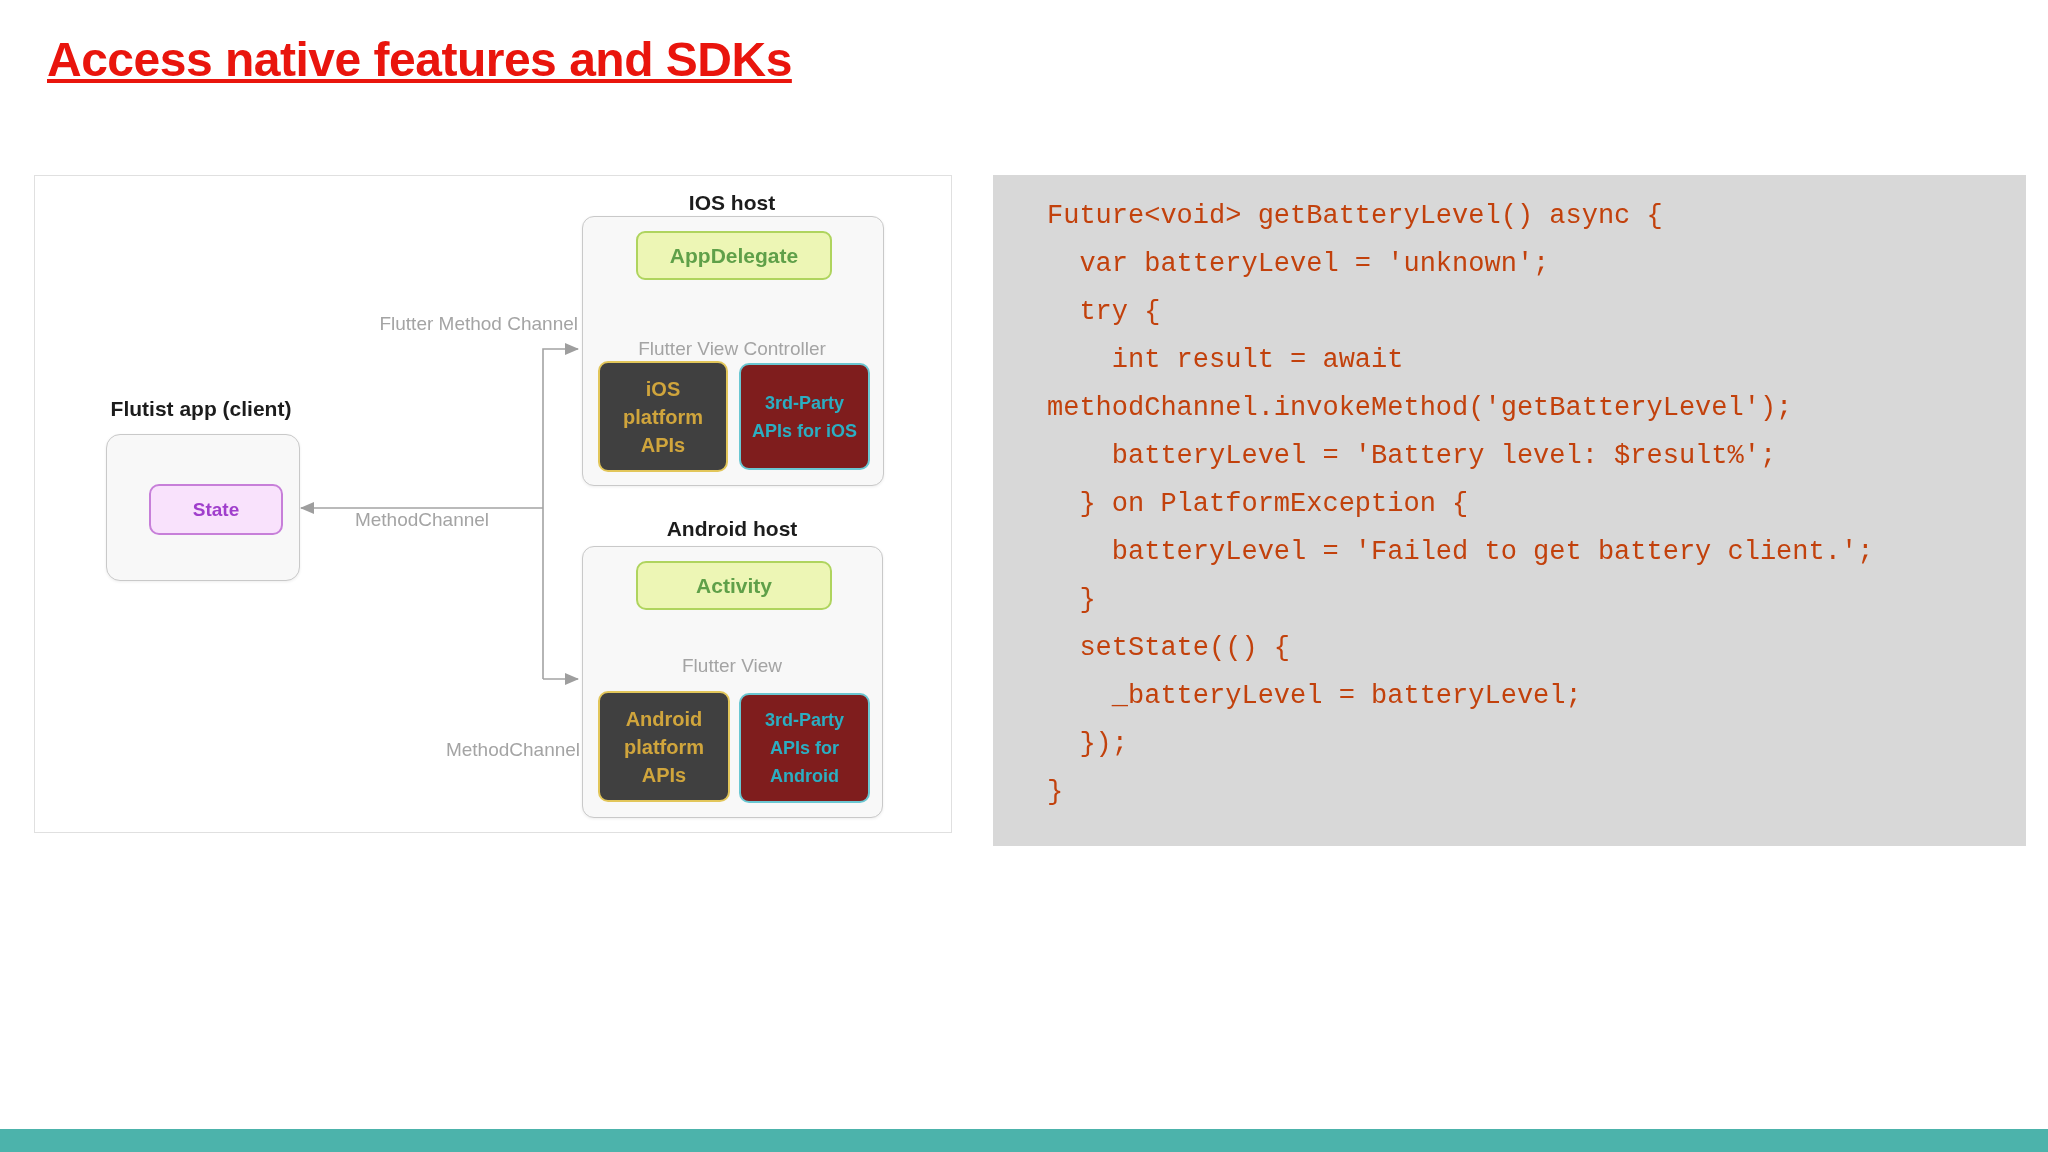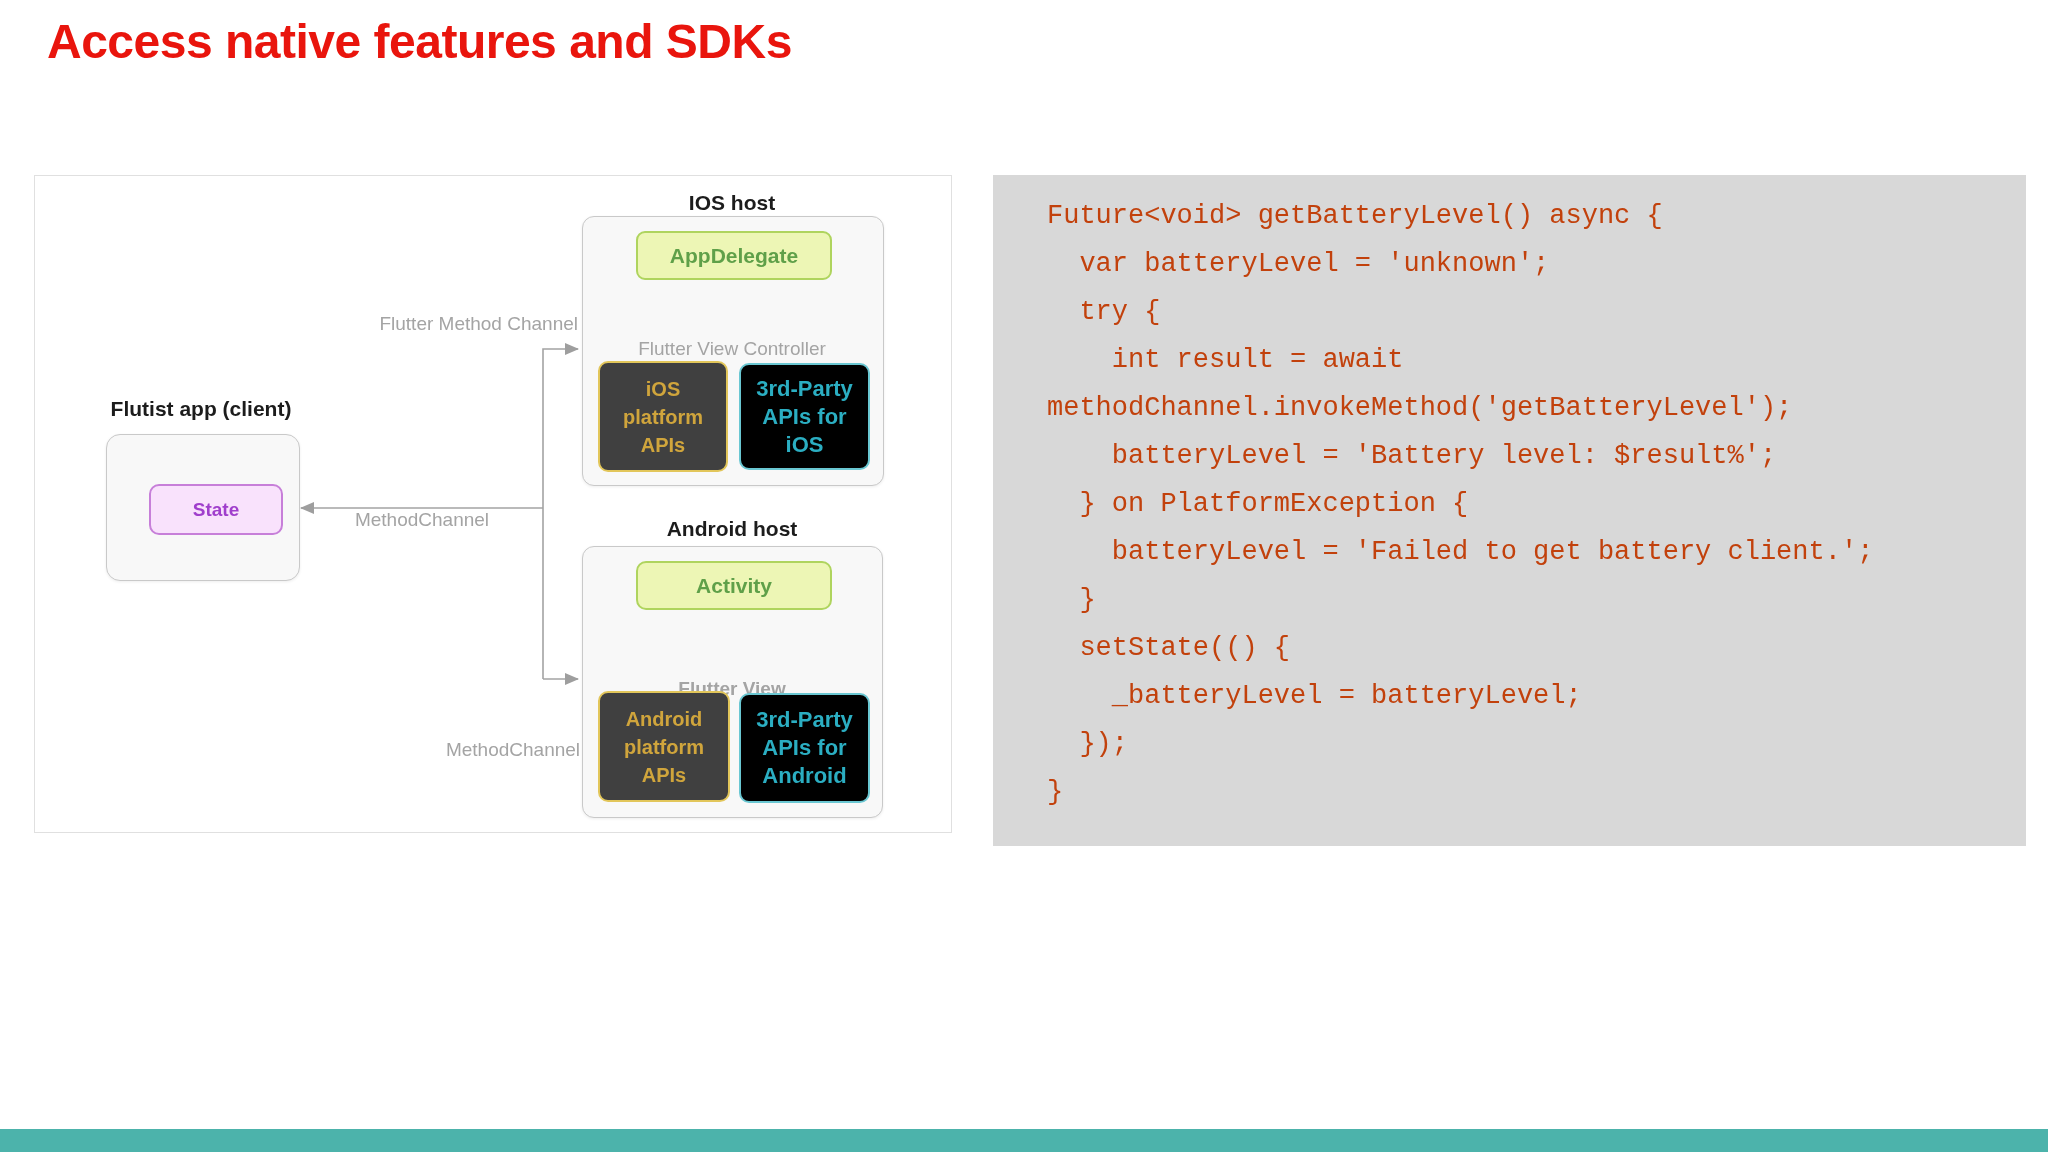--- a/index.html
+++ b/index.html
@@ -1,32 +1,32 @@
 <!DOCTYPE html>
 <html><head>
 <meta charset="utf-8">
 <style>
   html,body{margin:0;padding:0;background:#ffffff;}
   #page{position:relative;width:2048px;height:1152px;background:#ffffff;overflow:hidden;
         font-family:"Liberation Sans",sans-serif;}
 
   
-  #slide-title{position:absolute;left:47px;top:14px;font-size:48px;font-weight:bold;
-        color:#E9150D;letter-spacing:-0.5px;}
+  #slide-title{position:absolute;left:47px;top:32px;font-size:48px;font-weight:bold;
+        color:#E9150D;letter-spacing:-0.5px;text-decoration:underline;}
 
   
   #diagram{position:absolute;left:34px;top:175px;width:916px;height:656px;
         background:#ffffff;border:1px solid #e0e0e0;}
   .node{position:absolute;display:flex;align-items:center;justify-content:center;
         text-align:center;border-radius:10px;font-weight:bold;white-space:pre-line;}
   .container-box{position:absolute;background:#f8f8f8;border:1.5px solid #c9c9c9;
         border-radius:12px;box-shadow:0 1px 3px rgba(0,0,0,0.07);}
   .green-node{background:#EDF6B5;border:2px solid #AFD45E;color:#5FA049;font-size:21px;}
   .yellow-node{background:#404040;border:2px solid #E2C65A;color:#D0A53C;font-size:20px;line-height:28px;}
-  .cyan-node{background:#000000;border:2px solid #6AC7D2;color:#2BAEC2;font-size:22px;line-height:28px;}
+  .cyan-node{background:#7f1d1d;border:2px solid #6AC7D2;color:#2BAEC2;font-size:18px;line-height:28px;}
   .state-node{background:#F9E2FC;border:2px solid #C77FD9;color:#A03ECC;font-size:19px;}
   .host-title{position:absolute;transform:translate(-50%,-50%);font-size:21px;font-weight:bold;
         color:#1c1c1c;white-space:nowrap;}
   .gray-label{position:absolute;transform:translate(-50%,-50%);font-size:19px;color:#a4a4a4;
         white-space:nowrap;margin-top:41px;}
   #flutter-method-channel-label{position:absolute;right:373px;top:137px;font-size:19px;
         color:#a4a4a4;white-space:nowrap;}
   #connector-svg{position:absolute;left:0;top:0;}
 
   
@@ -84,21 +84,21 @@
     <div class="gray-label" style="left:697px;top:132px;">Flutter View Controller</div>
     <div class="node yellow-node" style="left:563px;top:185px;width:126px;height:107px;">iOS
 platform
 APIs</div>
     <div class="node cyan-node" style="left:704px;top:187px;width:127px;height:103px;">3rd-Party
 APIs for iOS</div>
 
     <div class="host-title" style="left:697px;top:353px;">Android host</div>
     <div class="container-box" style="left:547px;top:370px;width:299px;height:270px;"></div>
     <div class="node green-node" style="left:601px;top:385px;width:192px;height:45px;">Activity</div>
-    <div class="gray-label" style="left:697px;top:472px;font-weight:bold;">Flutter View</div>
+    <div class="gray-label" style="left:697px;top:449px;">Flutter View</div>
     <div class="node yellow-node" style="left:563px;top:515px;width:128px;height:107px;">Android
 platform
 APIs</div>
     <div class="node cyan-node" style="left:704px;top:517px;width:127px;height:106px;">3rd-Party
 APIs for
 Android</div>
   </div>
 
   <div id="code-panel">
     <div class="code-line">Future&lt;void&gt; getBatteryLevel() async {</div>

